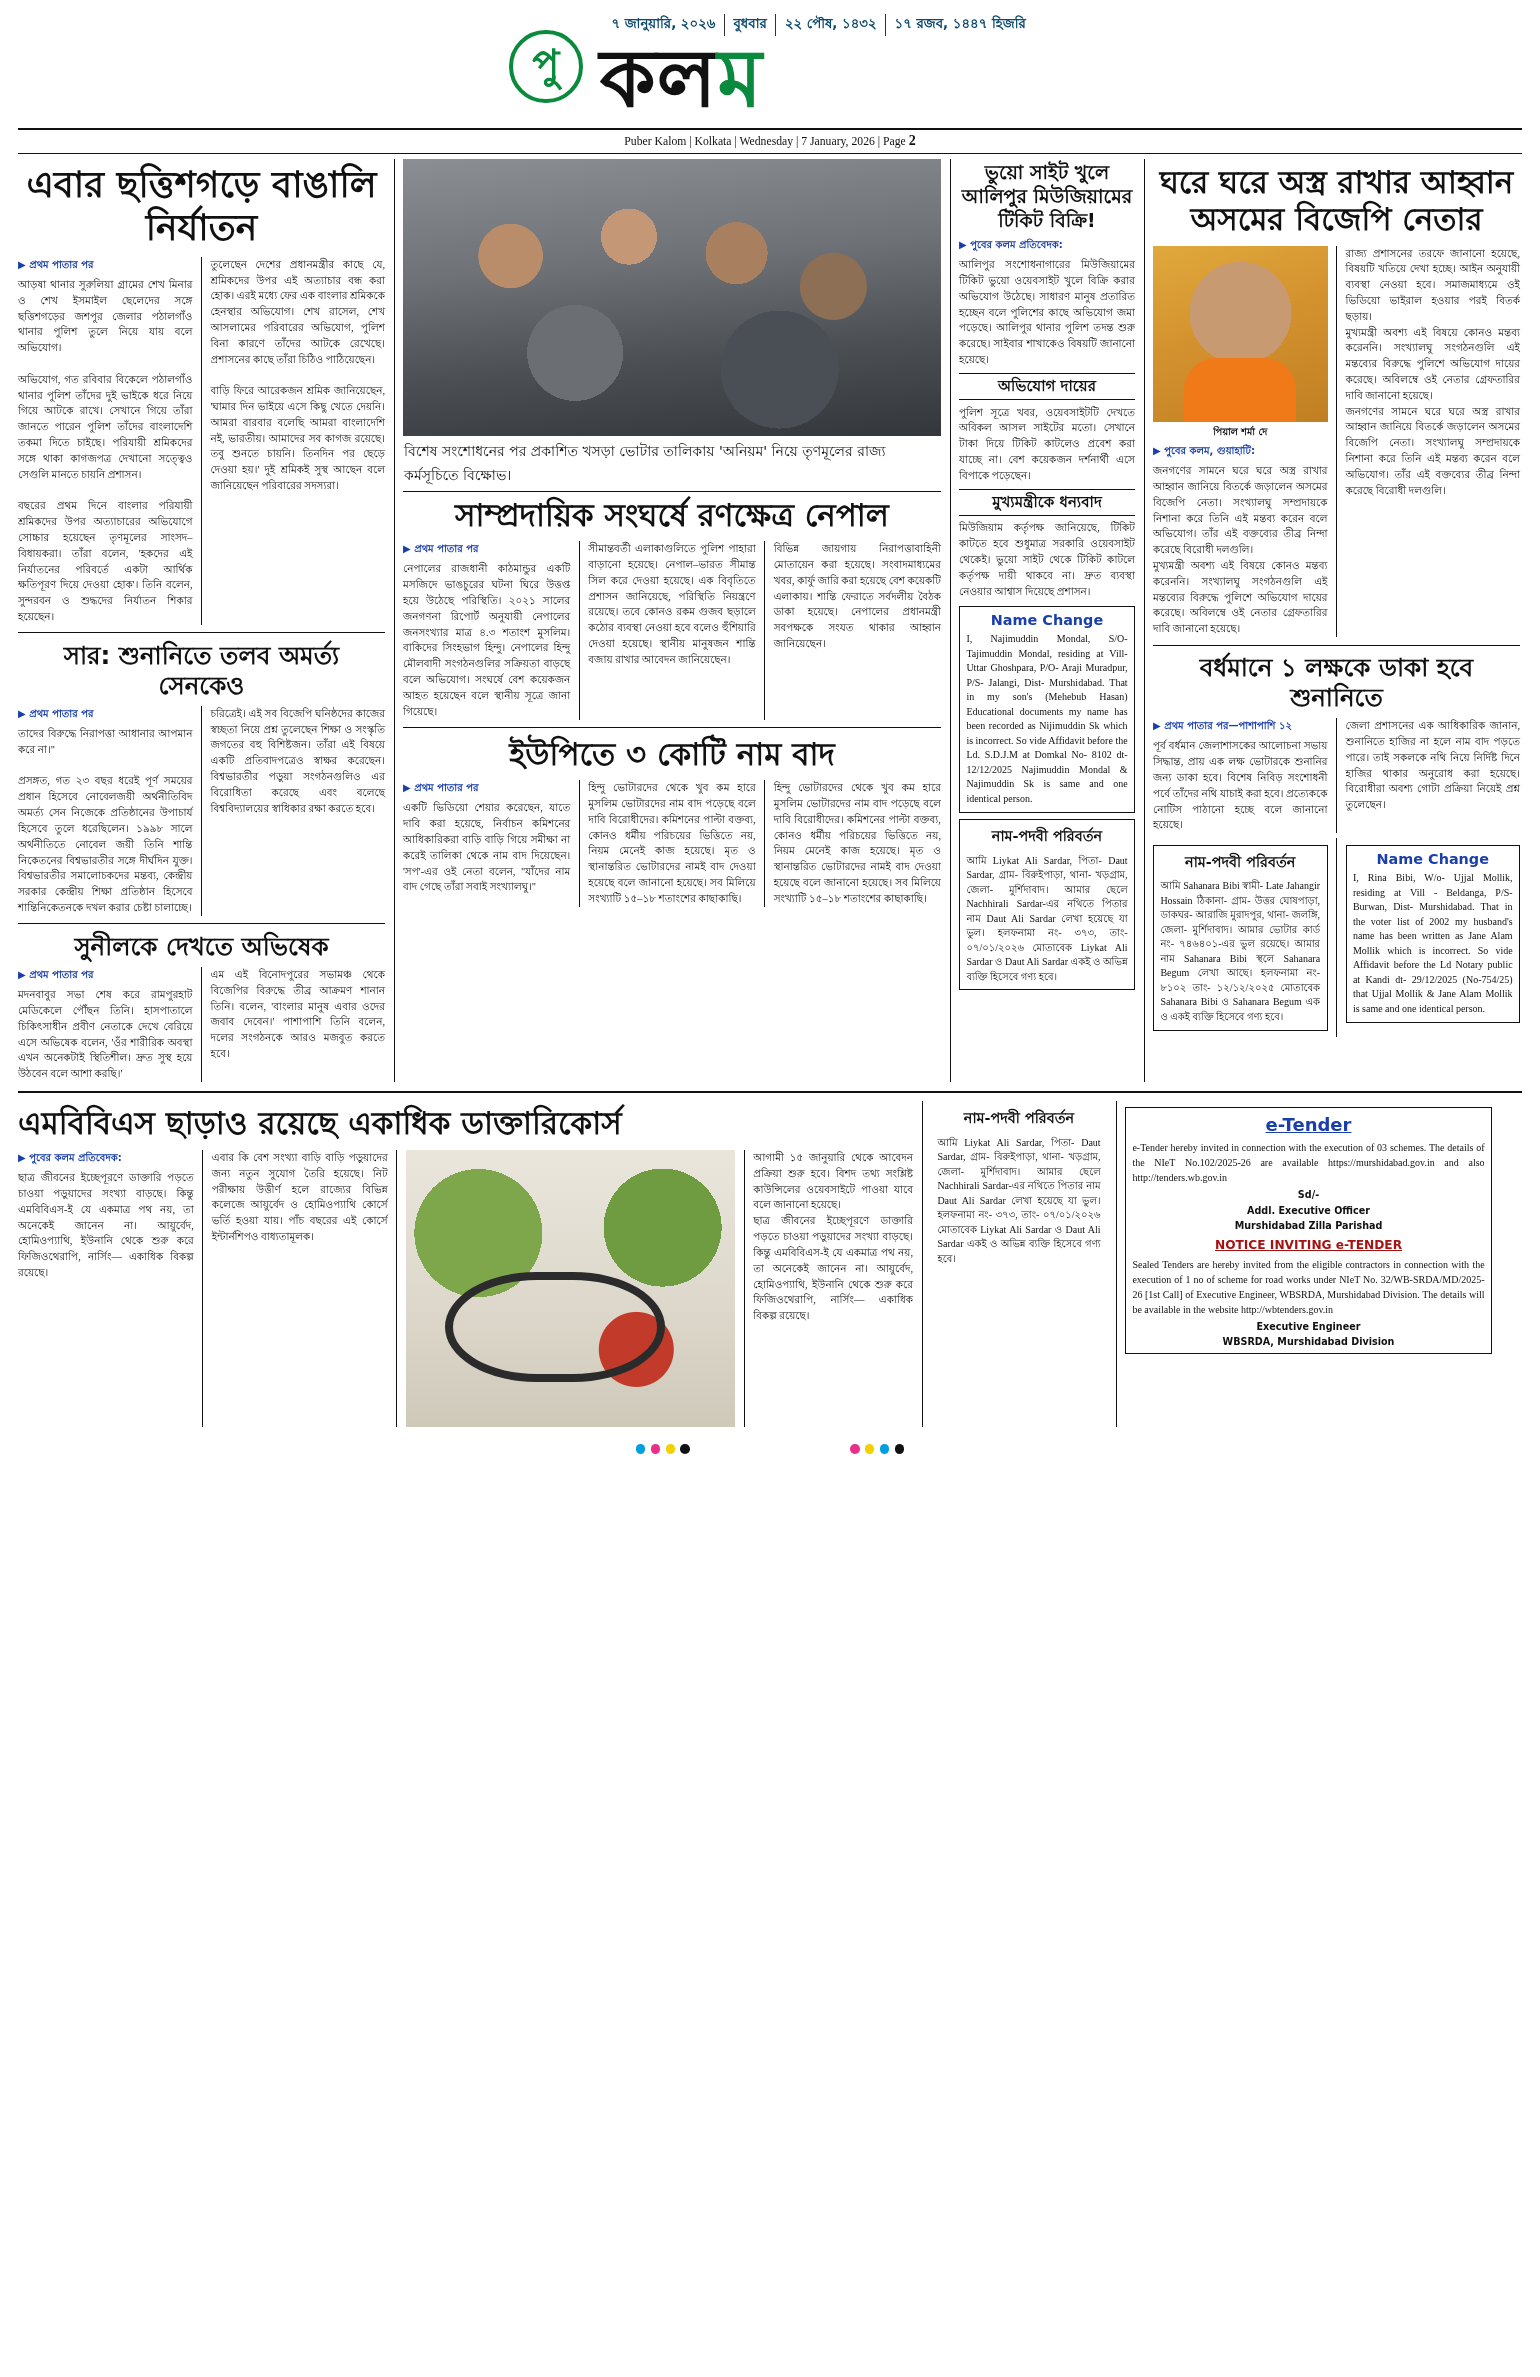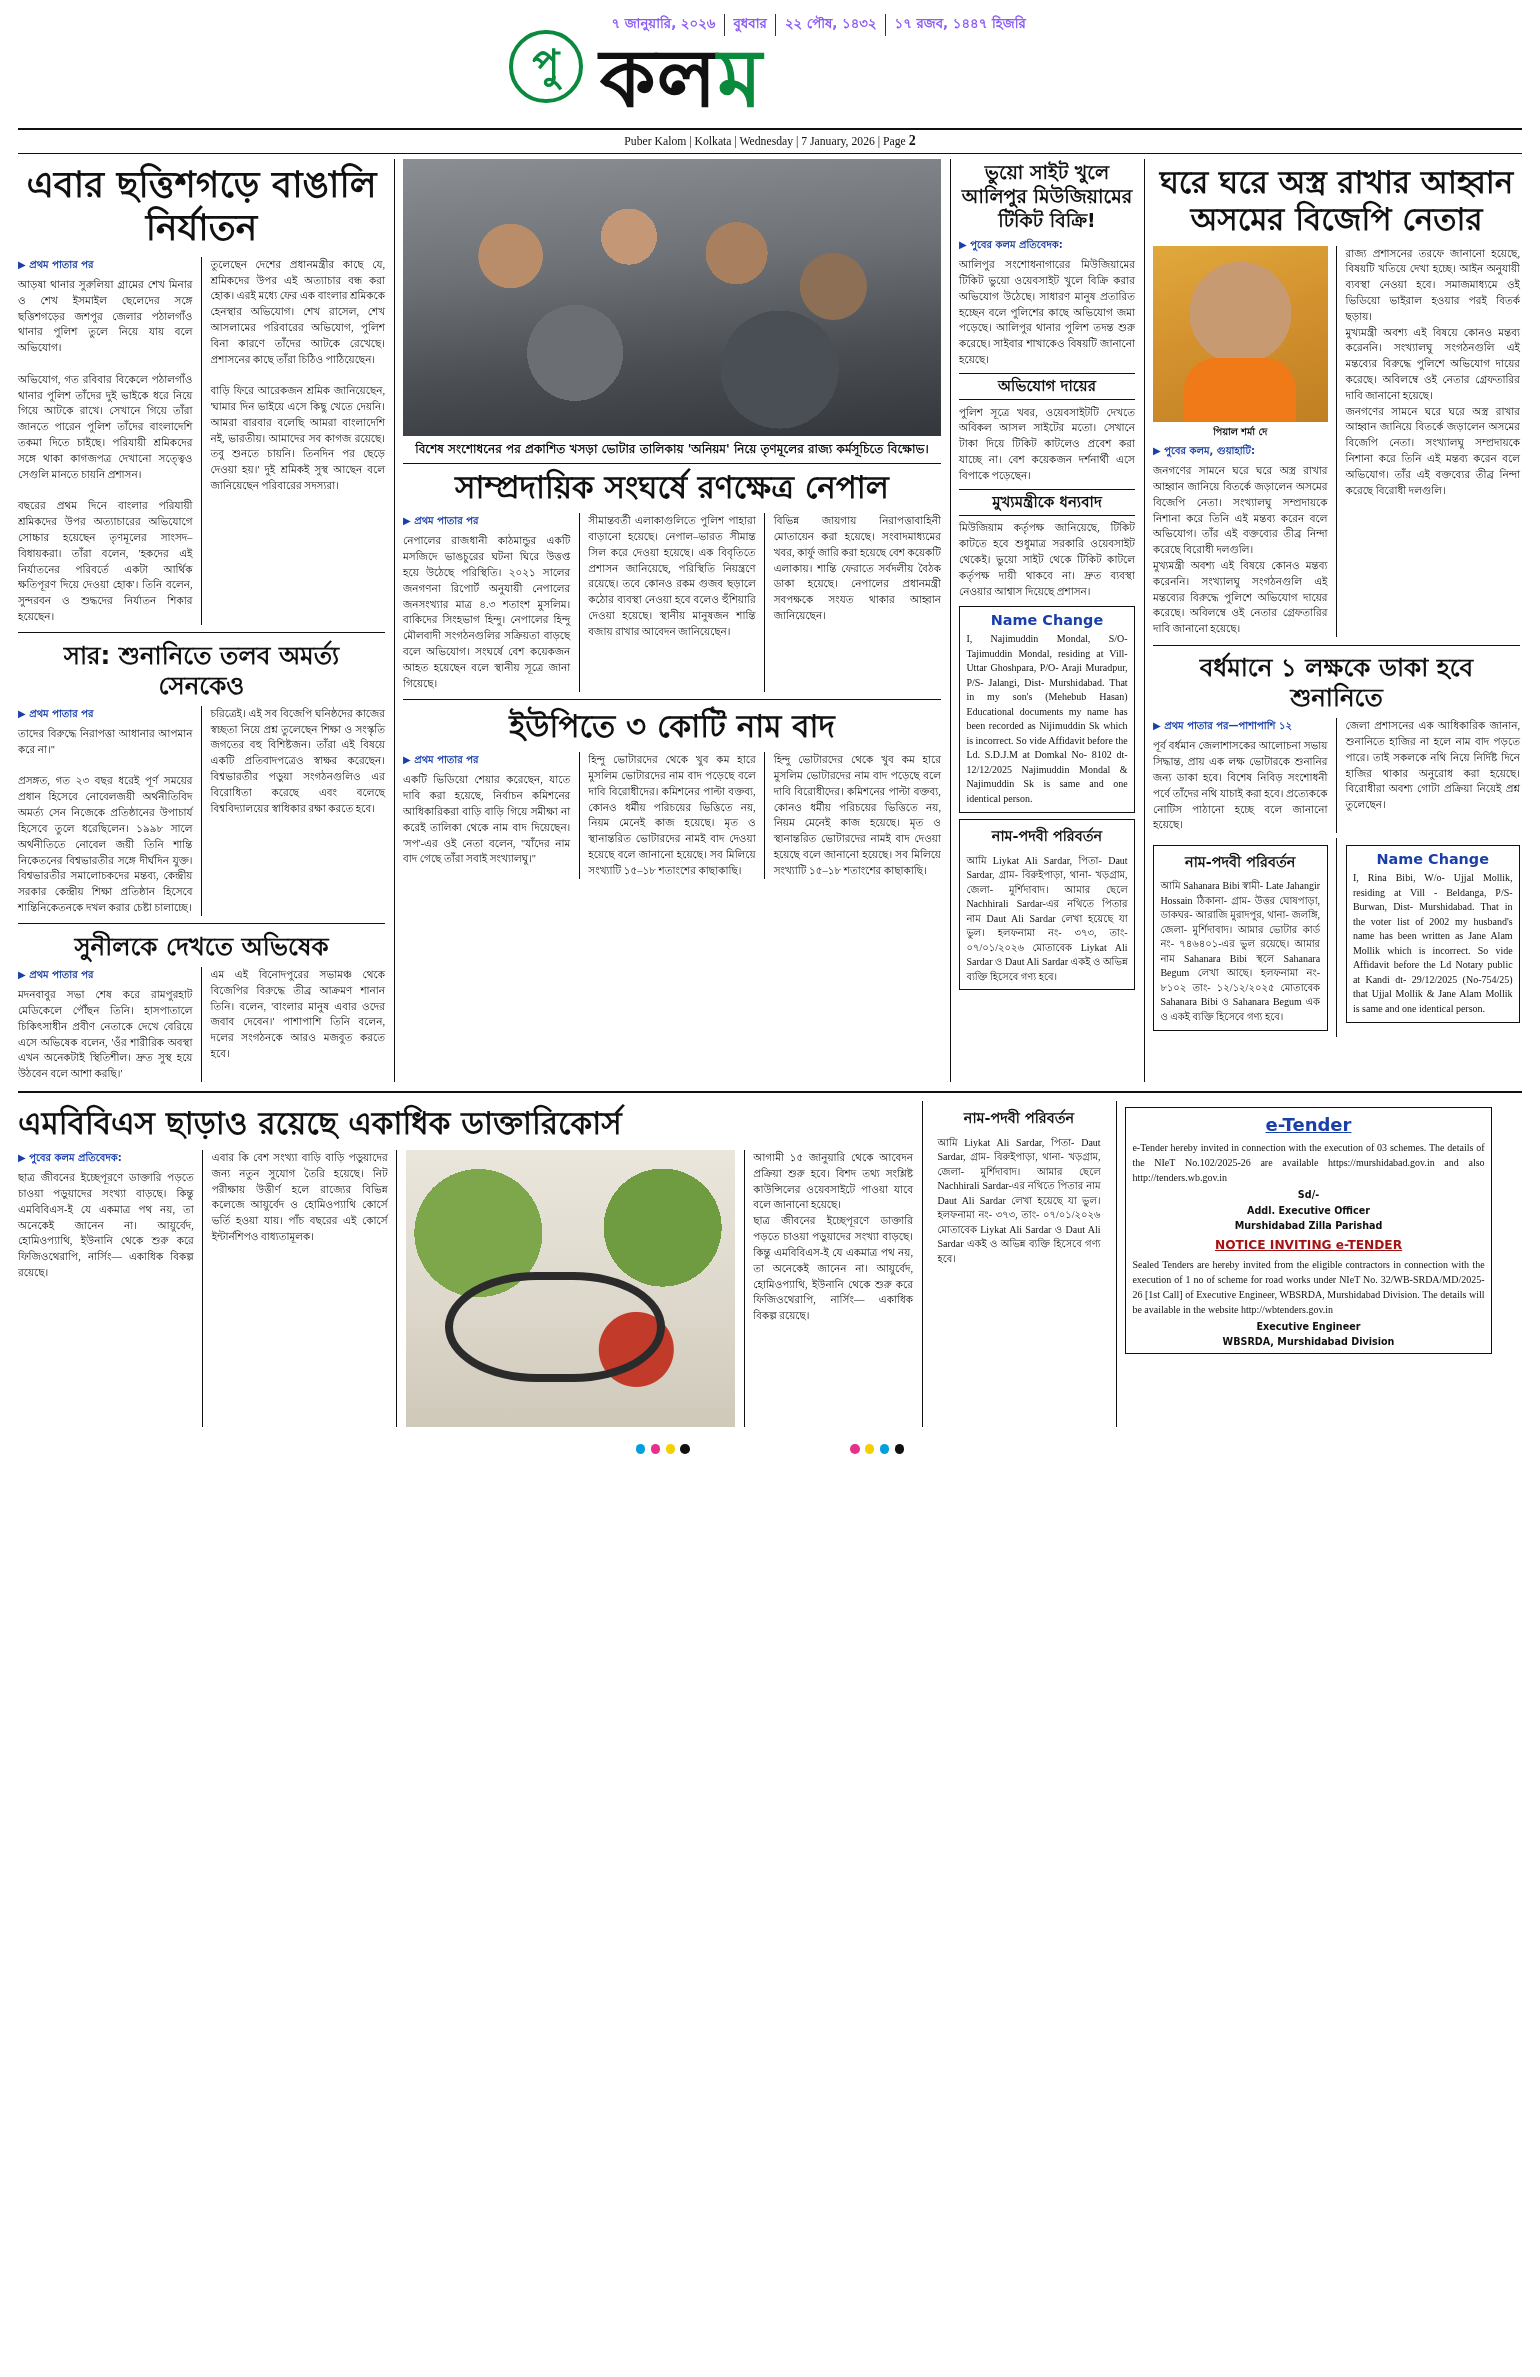--- a/index.html
+++ b/index.html
@@ -18,21 +18,21 @@
   .logo-mark .ring {
     position:absolute; inset:3.2px; border: 4.8px solid #0a8a3c; border-radius: 50%;
   }
   .logo-mark .inner {
     position:absolute; inset:0; display:flex; align-items:center; justify-content:center;
     font-family:"DejaVu Sans", sans-serif; font-size: 40px; color:#0a8a3c; font-weight:700;
   }
   .title-block { display:flex; flex-direction:column; align-items:flex-start; }
   .dateline-strip {
     display:flex; align-items:center; gap:0; font-family:"DejaVu Sans", sans-serif;
-    font-size: 13.3px; font-weight:700; color:#8b5cf6; margin-bottom: 3.2px; margin-left: 3.2px;
+    font-size: 13.3px; font-weight:700; color:#0c4a6e; margin-bottom: 3.2px; margin-left: 3.2px;
   }
   .dateline-strip span { padding: 0 8.5px; border-right: 1.1px solid #333; }
   .dateline-strip span:last-child { border-right: none; }
   .paper-name {
     font-family:"DejaVu Sans", sans-serif; font-weight: 700; font-size: 80px; line-height: 1.0;
     letter-spacing: 1.1px; color:#111;
   }
   .paper-name .green { color:#0a8a3c; }
 
   
@@ -68,21 +68,21 @@
 
   .byline { font-family:"DejaVu Sans", sans-serif; font-weight:700; font-size: 10px; color:#1a3faa; margin-bottom:3.2px; }
 
   .body-text {
     font-family:"Liberation Serif", serif; font-size: 10.4px; line-height: 1.52;
     text-align: justify; text-justify: inter-word; hyphens: auto;
   }
 
   
   .photo { width:100%; position:relative; overflow:hidden; background:#2b2b2b; }
-  .caption { font-family:"DejaVu Sans", sans-serif; font-size: 12px; font-weight:700; padding: 3.7px 1.1px 3.2px 1.1px; border-bottom: 1.1px solid #111; text-align: center; }
+  .caption { font-family:"DejaVu Sans", sans-serif; font-size: 14px; font-weight:400; padding: 3.7px 1.1px 3.2px 1.1px; border-bottom: 1.1px solid #111; }
 
   .ph-protest { height: 277px; background:
       radial-gradient(circle at 20% 35%, #b98d6a 0 32px, transparent 32.5px),
       radial-gradient(circle at 42% 28%, #c49877 0 28px, transparent 28px),
       radial-gradient(circle at 62% 34%, #a87f5f 0 31px, transparent 31px),
       radial-gradient(circle at 80% 46%, #8d6f55 0 33px, transparent 34px),
       radial-gradient(circle at 32% 70%, #6b6f74 0 48px, transparent 48px),
       radial-gradient(circle at 70% 76%, #4a4f55 0 59px, transparent 59px),
       linear-gradient(175deg,#8b8f93 0%, #6e7276 38%, #4b4f54 70%, #33373c 100%);
   }

